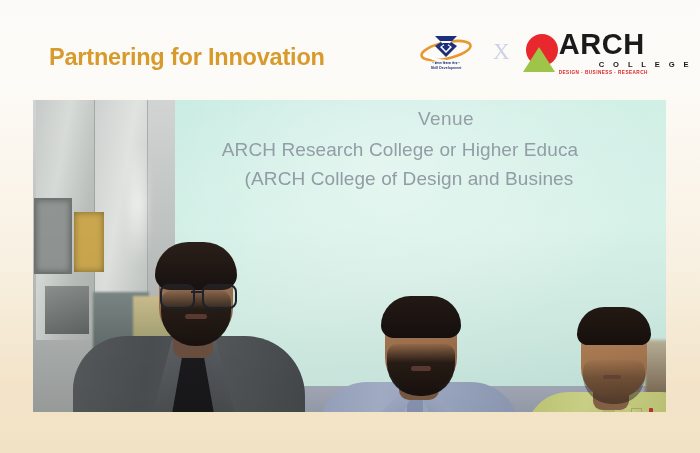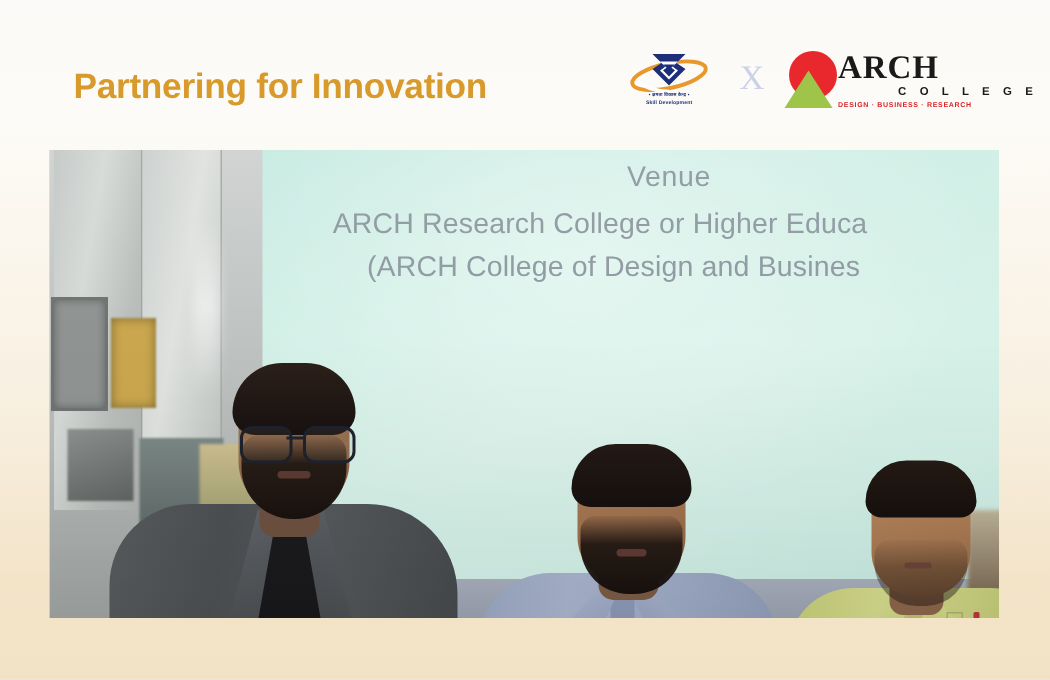--- a/index.html
+++ b/index.html
@@ -113,26 +113,25 @@
     height: 42px;
     flex: 0 0 auto;
   }
   #arch-wordmark {
     margin-left: -4px;
     display: flex;
     flex-direction: column;
     justify-content: center;
   }
   #arch-name {
-    font-size: 22px;
+    font-size: 29px;
     font-weight: bold;
     letter-spacing: 0.6px;
     color: #1a1a1a;
     line-height: 0.96;
-    font-family: Liberation Serif, serif;
   }
   #arch-college {
     font-size: 7.6px;
     font-weight: bold;
     letter-spacing: 3.4px;
     color: #1a1a1a;
     margin-top: 1px;
     padding-left: 40px;
   }
   #arch-tagline {

